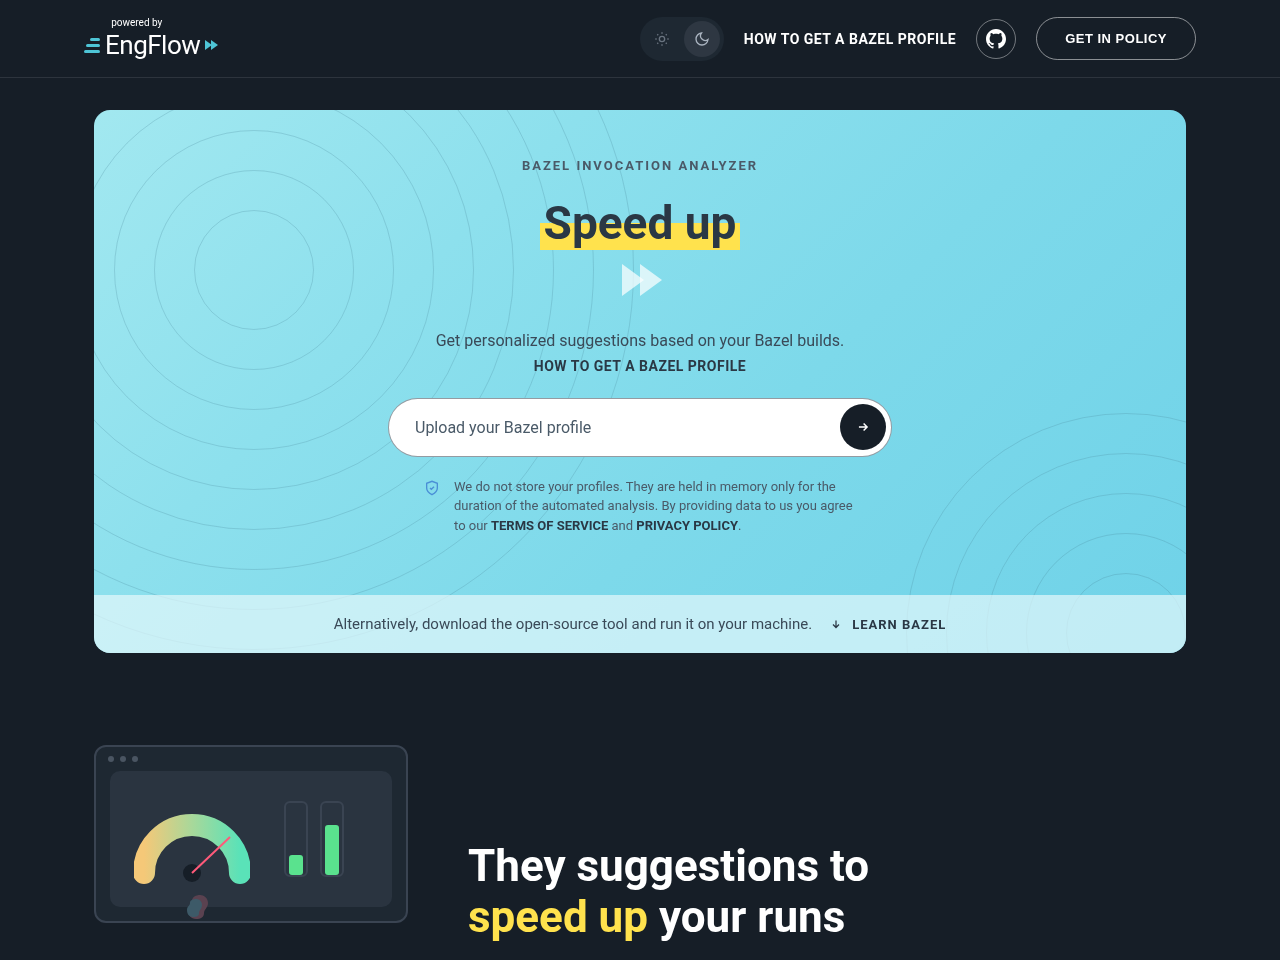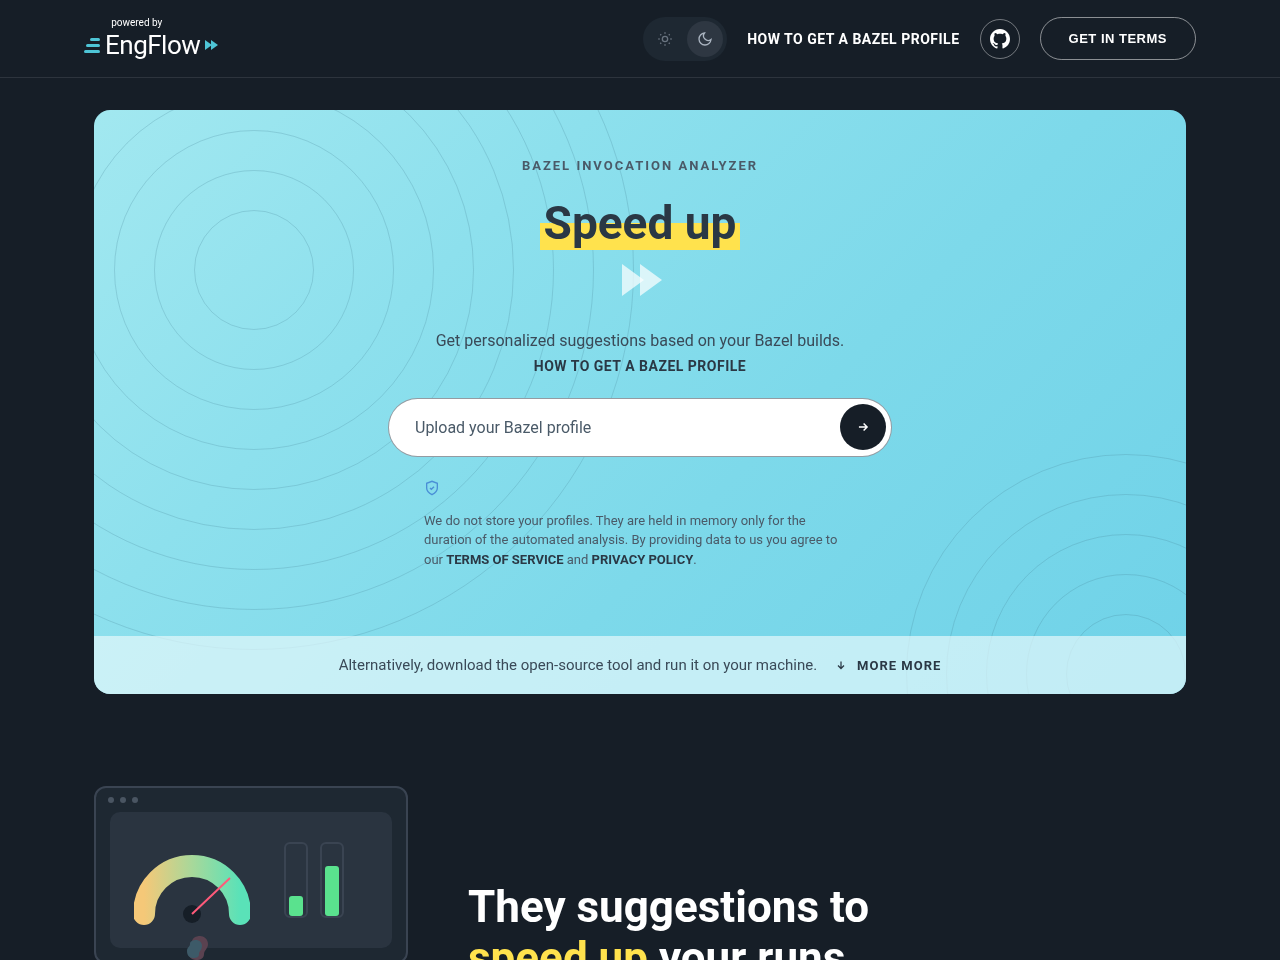--- a/index.html
+++ b/index.html
@@ -226,26 +226,25 @@
       background: #161e27;
       border-radius: 50%;
       display: flex;
       align-items: center;
       justify-content: center;
       cursor: pointer;
     }
     
     .disclaimer-row {
       max-width: 504px;
-      margin: 7px auto;
+      margin: 0 auto;
       display: flex;
       gap: 14px;
       text-align: left;
       padding: 0 36px;
-      flex-direction: column;
     }
     .shield-icon {
       flex-shrink: 0;
       margin-top: 2px;
     }
     .disclaimer-text {
       font-size: 13px;
       line-height: 1.5;
       color: #4a5a68;
     }
@@ -382,21 +381,21 @@
             <path d="M21 12.79A9 9 0 1 1 11.21 3 7 7 0 0 0 21 12.79z"></path>
           </svg>
       </div>
     </div>
     <a class="nav-link">HOW TO GET A BAZEL PROFILE</a>
     <div class="github-btn">
       <svg width="20" height="20" viewBox="0 0 24 24" fill="#fff">
           <path d="M12 0C5.37 0 0 5.37 0 12c0 5.3 3.438 9.8 8.205 11.385.6.113.82-.258.82-.577 0-.285-.01-1.04-.015-2.04-3.338.724-4.042-1.61-4.042-1.61-.546-1.385-1.335-1.755-1.335-1.755-1.087-.744.084-.729.084-.729 1.205.084 1.838 1.236 1.838 1.236 1.07 1.835 2.809 1.305 3.495.998.108-.776.417-1.305.76-1.605-2.665-.3-5.466-1.332-5.466-5.93 0-1.31.465-2.38 1.235-3.22-.135-.303-.54-1.523.105-3.176 0 0 1.005-.322 3.3 1.23.96-.267 1.98-.399 3-.405 1.02.006 2.04.138 3 .405 2.28-1.552 3.285-1.23 3.285-1.23.645 1.653.24 2.873.12 3.176.765.84 1.23 1.91 1.23 3.22 0 4.61-2.805 5.625-5.475 5.92.42.36.81 1.096.81 2.22 0 1.606-.015 2.896-.015 3.286 0 .315.21.69.825.57C20.565 21.795 24 17.295 24 12c0-6.63-5.37-12-12-12"></path>
         </svg>
     </div>
-    <button class="cta-btn">GET IN TERMS</button>
+    <button class="cta-btn">GET IN POLICY</button>
   </div>
 </header>
 
 <div class="hero-wrap">
   <div class="hero-card">
     <div class="rings">
       <div class="ring" style="width:120px;height:120px"></div>
       <div class="ring" style="width:200px;height:200px"></div>
       <div class="ring" style="width:280px;height:280px"></div>
       <div class="ring" style="width:360px;height:360px"></div>
@@ -445,21 +444,21 @@
         </p>
       </div>
     </div>
 
     <div class="hero-footer">
       <span>Alternatively, download the open-source tool and run it on your machine.</span>
       <a class="learn-more">
         <svg width="12" height="12" viewBox="0 0 24 24" fill="none" stroke="#2a3845" stroke-width="2.5">
             <path d="M12 5v14m6-6l-6 6-6-6"></path>
           </svg>
-        <span>MORE MORE</span>
+        <span>LEARN BAZEL</span>
       </a>
     </div>
   </div>
 </div>
 
 <section class="sec2">
   <svg class="abstract-shape" width="28" height="28" viewBox="0 0 28 28">
       <path d="M14 2c4 0 8 3 8 8s-4 6-4 10-3 6-8 6-8-4-8-9 4-5 4-9 4-6 8-6z" fill="#5a4250"></path>
       <path d="M10 6c3 0 6 2 6 6s-3 5-3 8-2 4-6 4-6-3-6-7 3-4 3-7 3-4 6-4z" fill="#3d5a68"></path>
     </svg>

